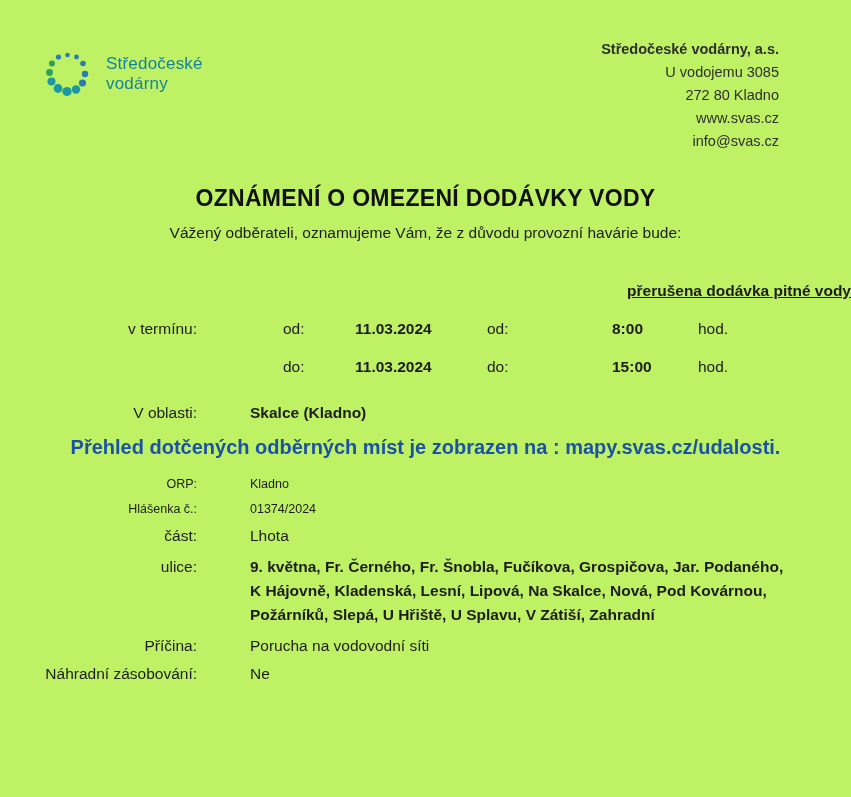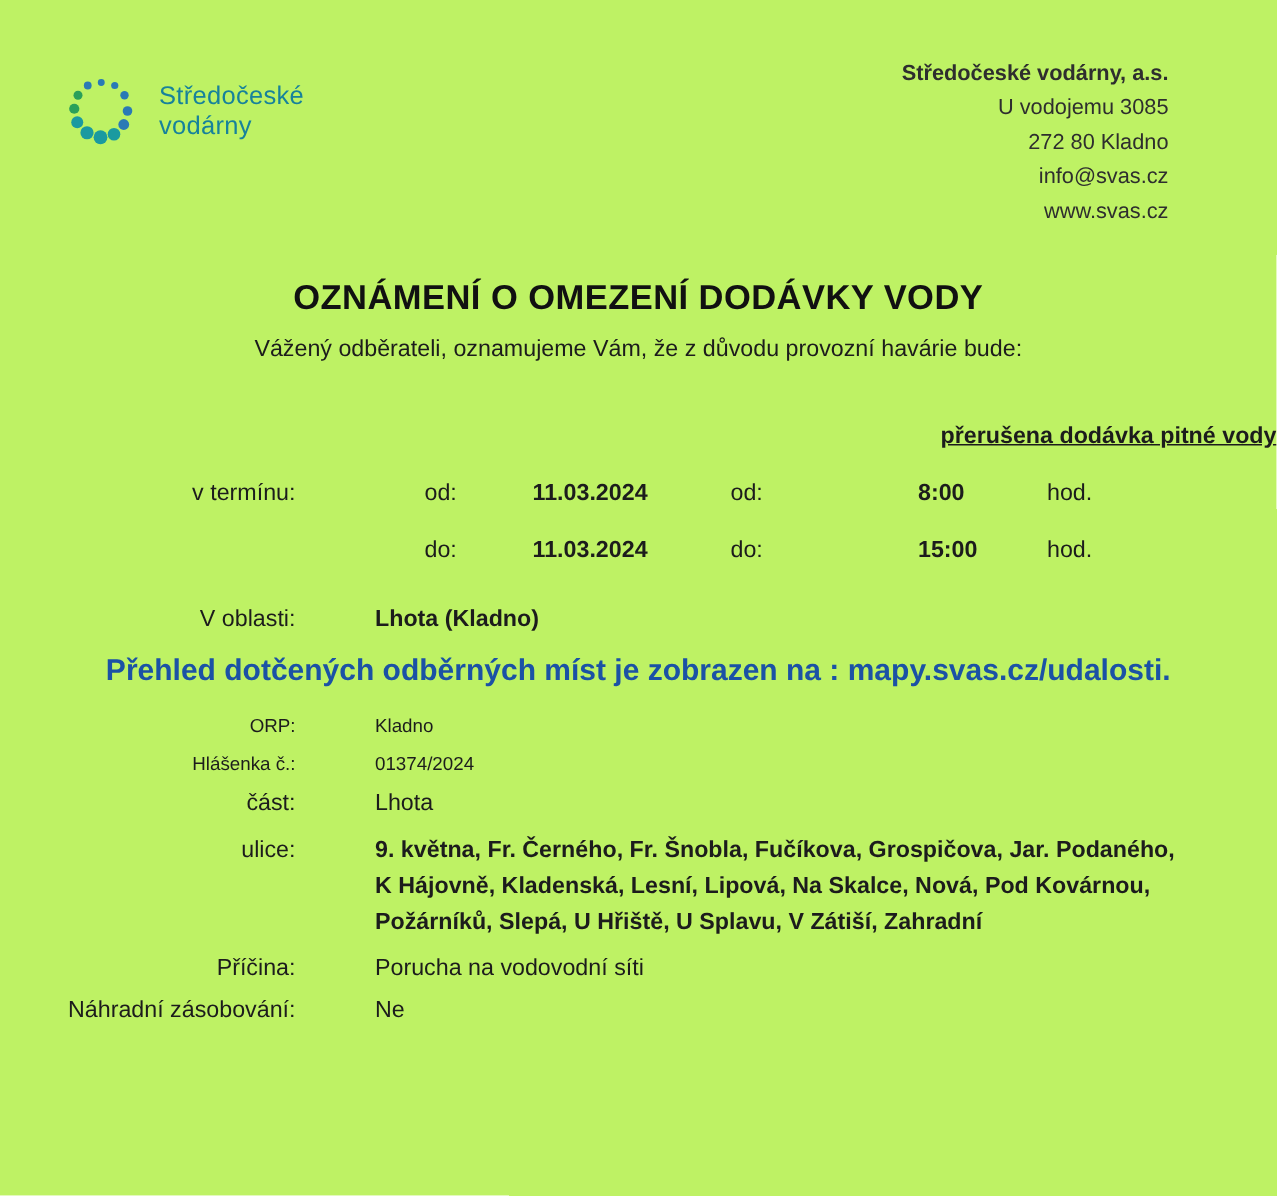--- a/index.html
+++ b/index.html
@@ -126,22 +126,22 @@
       <div class="logo-text">
         <div>Středočeské</div>
         <div>vodárny</div>
       </div>
     </div>
 
     <div class="address-block">
       <div class="company-name">Středočeské vodárny, a.s.</div>
       <div>U vodojemu 3085</div>
       <div>272 80 Kladno</div>
+      <div>www.svas.cz</div>
       <div>info@svas.cz</div>
-      <div>www.svas.cz</div>
     </div>
   </header>
 
   <main>
     <h1 class="title">OZNÁMENÍ O OMEZENÍ DODÁVKY VODY</h1>
 
 
     <div class="intro">Vážený odběrateli, oznamujeme Vám, že z důvodu provozní havárie bude:</div>
 
     <div class="highlight">přerušena dodávka pitné vody</div>
@@ -160,21 +160,21 @@
         <span class="sched-od">do:</span>
         <span class="sched-date">11.03.2024</span>
         <span class="sched-od2">do:</span>
         <span class="sched-time">15:00</span>
         <span class="sched-hod">hod.</span>
       </div>
     </div>
 
     <div class="row area-row">
       <span class="lbl">V oblasti:</span>
-      <span class="val bold">Lhota (Kladno)</span>
+      <span class="val bold">Skalce (Kladno)</span>
     </div>
 
     <div class="link-line">Přehled dotčených odběrných míst je zobrazen na : mapy.svas.cz/udalosti.</div>
 
     <div class="details">
       <div class="row row-small">
         <span class="lbl">ORP:</span>
         <span class="val">Kladno</span>
       </div>
       <div class="row row-small">

